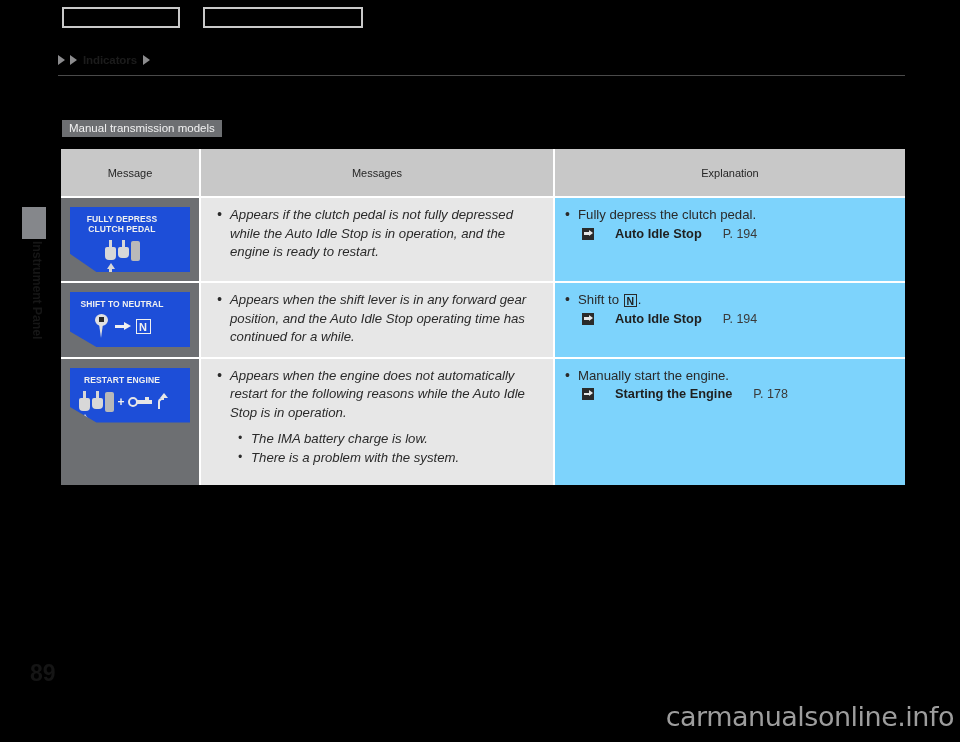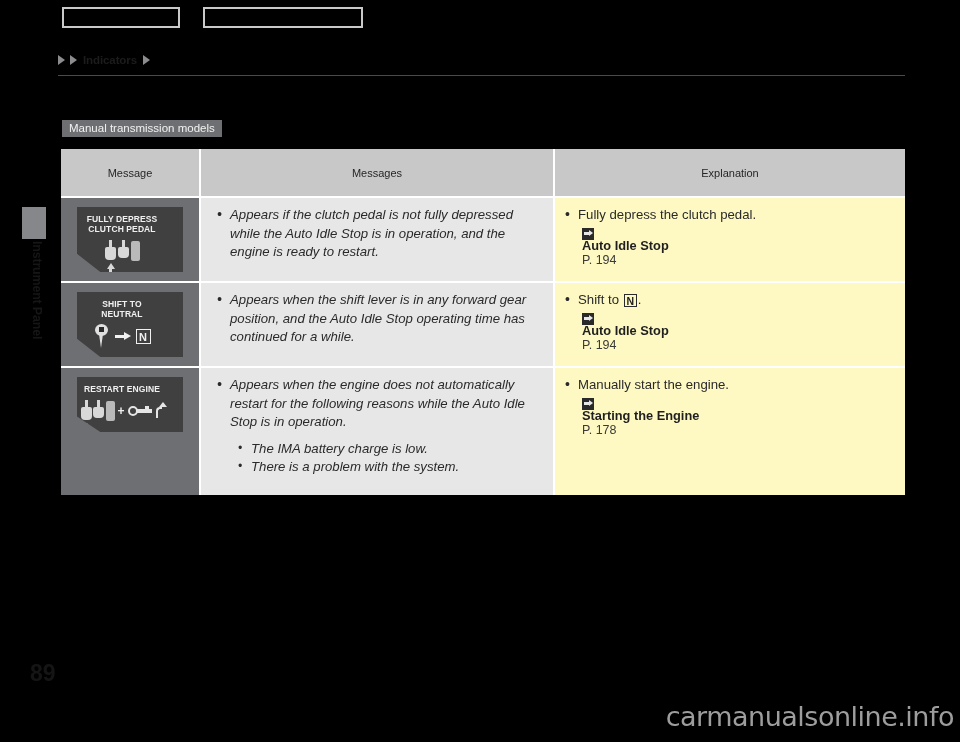--- a/index.html
+++ b/index.html
@@ -147,34 +147,34 @@
   .tbl td {
     vertical-align: top;
     padding: 0;
     border-top: 2px solid #ffffff;
     border-right: 2px solid #ffffff;
   }
   .tbl td:last-child { border-right: none; }
 
   td.msg-cell  { background: #6d6f72; }
   td.cond-cell { background: #e7e7e7; padding: 8px 10px 10px 15px; font-style: italic; }
-  td.expl-cell { background: #fef9c3; padding: 8px 10px 10px 9px; }
+  td.expl-cell { background: #7dd3fc; padding: 8px 10px 10px 9px; }
 
   
   .lcd-wrap {
     display: flex;
     align-items: center;
     justify-content: center;
     height: 100%;
     padding: 9px 0;
     box-sizing: border-box;
   }
   .lcd {
-    width: 106px;
-    background: #404040;
+    width: 120px;
+    background: #1d4ed8;
     position: relative;
     padding: 7px 20px 8px 4px;
     box-sizing: border-box;
     
     clip-path: polygon(0 0, 100% 0, 100% 100%, 22% 100%, 0 72%);
   }
   .lcd-title {
     color: #f0f0f0;
     font-size: 8.5px;
     font-weight: bold;
@@ -371,25 +371,24 @@
     position: absolute;
     left: 0; top: -1px;
     font-size: 12px;
     color: #2a2a2a;
   }
 
   
   .xref {
     display: flex;
     align-items: baseline;
-    gap: 0;
+    gap: 21px;
     margin-top: 1px;
     padding-left: 18px;
     white-space: nowrap;
-    flex-direction: column;
   }
   .xicon {
     position: relative;
     display: inline-block;
     width: 12px; height: 12px;
     background: #2a2a2a;
     flex: none;
     top: 2px;
   }
   .xicon::after {

